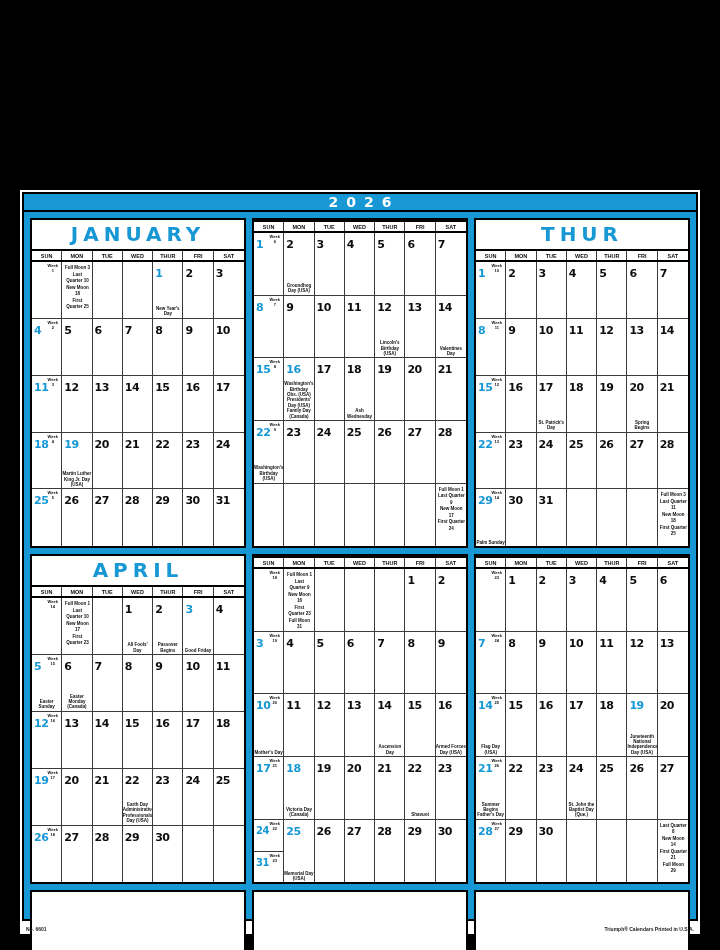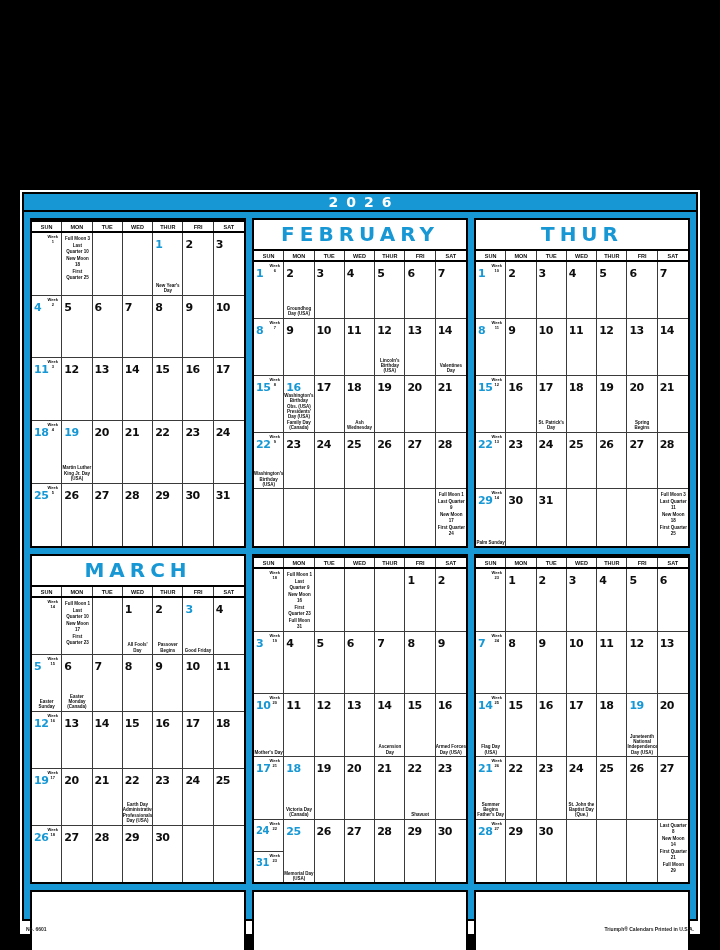--- a/index.html
+++ b/index.html
@@ -91,20 +91,21 @@
 </head>
 <body>
 
 <div class="sheet">
   <div class="frame">
     <div class="yearband">
       <span class="year">2026</span>
     </div>
     <div class="months" id="months">
         <div class="month">
+          <div class="mtitle">JANUARY</div>
           <div class="dow">
             <span>SUN</span>
             <span>MON</span>
             <span>TUE</span>
             <span>WED</span>
             <span>THUR</span>
             <span>FRI</span>
             <span>SAT</span>
           </div>
           <div class="mbody">
@@ -143,21 +144,20 @@
             <div class="cell"><div class="wk">Week<br>5</div><div class="date blue">25</div></div>
             <div class="cell"><div class="date">26</div></div>
             <div class="cell"><div class="date">27</div></div>
             <div class="cell"><div class="date">28</div></div>
             <div class="cell"><div class="date">29</div></div>
             <div class="cell"><div class="date">30</div></div>
             <div class="cell"><div class="date">31</div></div>
           </div>
         </div>
         <div class="month">
-          <div class="mtitle">FEBRUARY</div>
           <div class="dow">
             <span>SUN</span>
             <span>MON</span>
             <span>TUE</span>
             <span>WED</span>
             <span>THUR</span>
             <span>FRI</span>
             <span>SAT</span>
           </div>
           <div class="mbody">
@@ -245,21 +245,21 @@
             <div class="cell"><div class="date">31</div></div>
             <div class="cell"></div>
             <div class="cell"></div>
             <div class="cell"></div>
             <div class="cell">
               <div class="moon">Full Moon 3<br>Last Quarter 11<br>New Moon 18<br>First Quarter 25</div>
             </div>
           </div>
         </div>
         <div class="month">
-          <div class="mtitle">MARCH</div>
+          <div class="mtitle">APRIL</div>
           <div class="dow">
             <span>SUN</span>
             <span>MON</span>
             <span>TUE</span>
             <span>WED</span>
             <span>THUR</span>
             <span>FRI</span>
             <span>SAT</span>
           </div>
           <div class="mbody">

